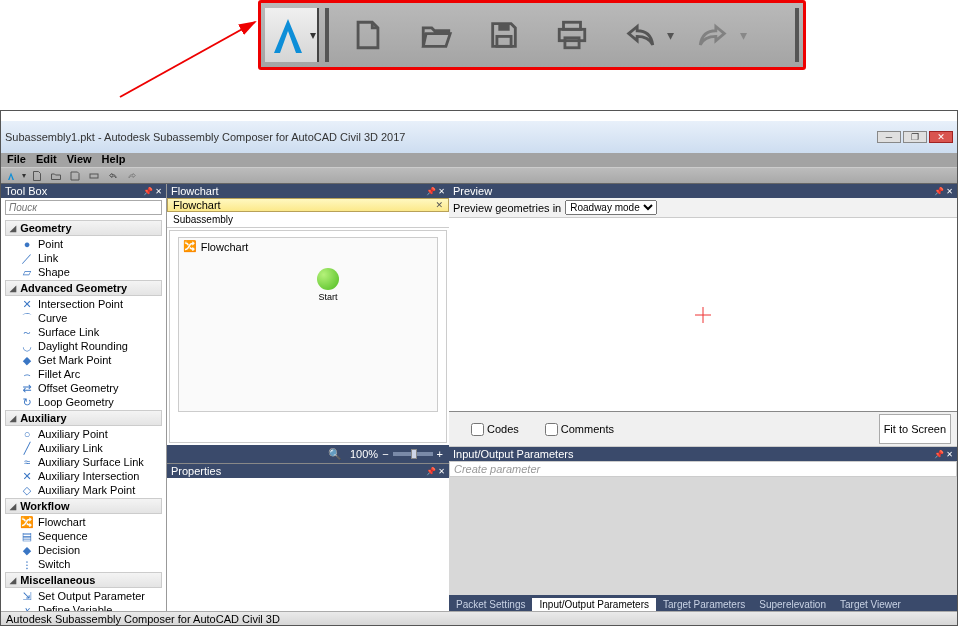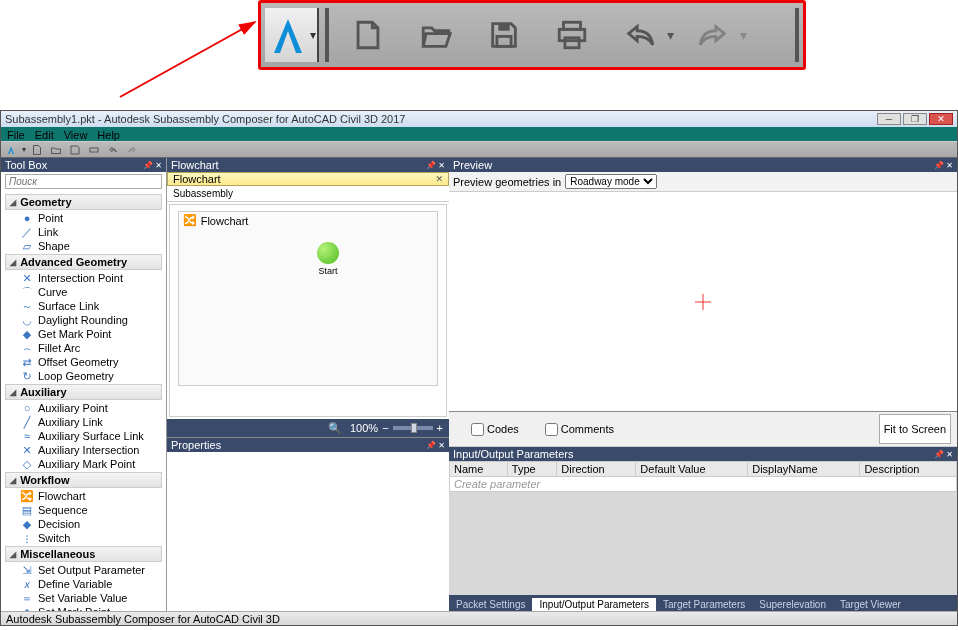--- a/index.html
+++ b/index.html
@@ -9,27 +9,27 @@
 .callout-wrap { position: absolute; left: 258px; top: 0; width: 548px; height: 70px; border: 3px solid #e00; border-radius: 3px; background: linear-gradient(#b9b9b9,#a4a4a4); display: flex; align-items: center; padding: 4px; }
 .callout-wrap .big-logo { width: 54px; height: 54px; display:flex; align-items:center; justify-content:center; background: linear-gradient(#f0f0f0,#d5d5d5); border-right: 2px solid #444; }
 .callout-wrap .btn { width: 58px; height: 48px; margin-left: 10px; display:flex; align-items:center; justify-content:center; color:#444; }
 .callout-wrap .sep { width: 4px; height: 54px; background:#555; margin-left: 6px; }
 .callout-wrap svg { display:block; }
 
 .arrow { position:absolute; left:115px; top:12px; width:150px; height:90px; pointer-events:none; }
 
 
 .app { position:absolute; left:0; top:110px; width:958px; height:516px; border:1px solid #555; display:flex; flex-direction:column; }
-.titlebar { height:16px; background: linear-gradient(#e8f0fa,#cdddf0); display:flex; align-items:center; padding:0 4px; font-size:10px; color:#333; }
+.titlebar { height:32px; background: linear-gradient(#e8f0fa,#cdddf0); display:flex; align-items:center; padding:0 4px; font-size:10px; color:#333;margin-top:10px; }
 .titlebar .title { flex:1; }
 .titlebar .winbtns { display:flex; gap:2px; }
 .titlebar .winbtn { width:24px; height:12px; background:#e0e0e0; border:1px solid #888; display:flex; align-items:center; justify-content:center; font-size:9px; }
 .titlebar .winbtn.close { background:#d9544f; border-color:#a02222; color:#fff; }
 
-.menubar { height:15px; background:#0f766e; display:flex; align-items:flex-end; gap:10px; padding:0 6px; font-size:10px; border-bottom:1px solid #ccc; }
+.menubar { height:15px; background:#a3a3a3; display:flex; align-items:flex-start; gap:10px; padding:0 6px; font-size:10px; border-bottom:1px solid #ccc;font-weight:bold; }
 .quickbar { height:16px; background: linear-gradient(#bcbcbc,#a8a8a8); display:flex; align-items:center; padding:0 2px; gap:3px; border-bottom:1px solid #666; }
 .quickbar .qb { width:16px; height:14px; display:flex; align-items:center; justify-content:center; }
 .quickbar .qb svg { width:12px; height:12px; }
 
 .body { flex:1; display:flex; min-height:0; }
 
 
 .toolbox { width:166px; display:flex; flex-direction:column; border-right:1px solid #999; }
 .panel-hdr { background:#3a4a6b; color:#fff; font-size:10px; padding:1px 4px; height:14px; display:flex; align-items:center; }
 .panel-hdr .spacer { flex:1; }
@@ -426,28 +426,20 @@
         </div>
         <div class="panel-hdr">
             <span>Input/Output Parameters</span>
             <span class="spacer"></span>
             <span class="pin">📌 ✕</span>
           </div>
         <div class="io-body">
           <div class="grid">
             <table id="io-table">
                 <tbody>
-                  <tr>
-                    <th>Name</th>
-                    <th>Type</th>
-                    <th>Direction</th>
-                    <th>Default Value</th>
-                    <th>DisplayName</th>
-                    <th>Description</th>
-                  </tr>
                   <tr class="placeholder">
                     <td colspan="6">Create parameter</td>
                   </tr>
                 </tbody>
               </table>
           </div>
           <div class="grid-fill"></div>
           <div class="bottom-tabs" id="bottom-tabs">
               <div class="tab">Packet Settings</div>
               <div class="tab active">Input/Output Parameters</div>

